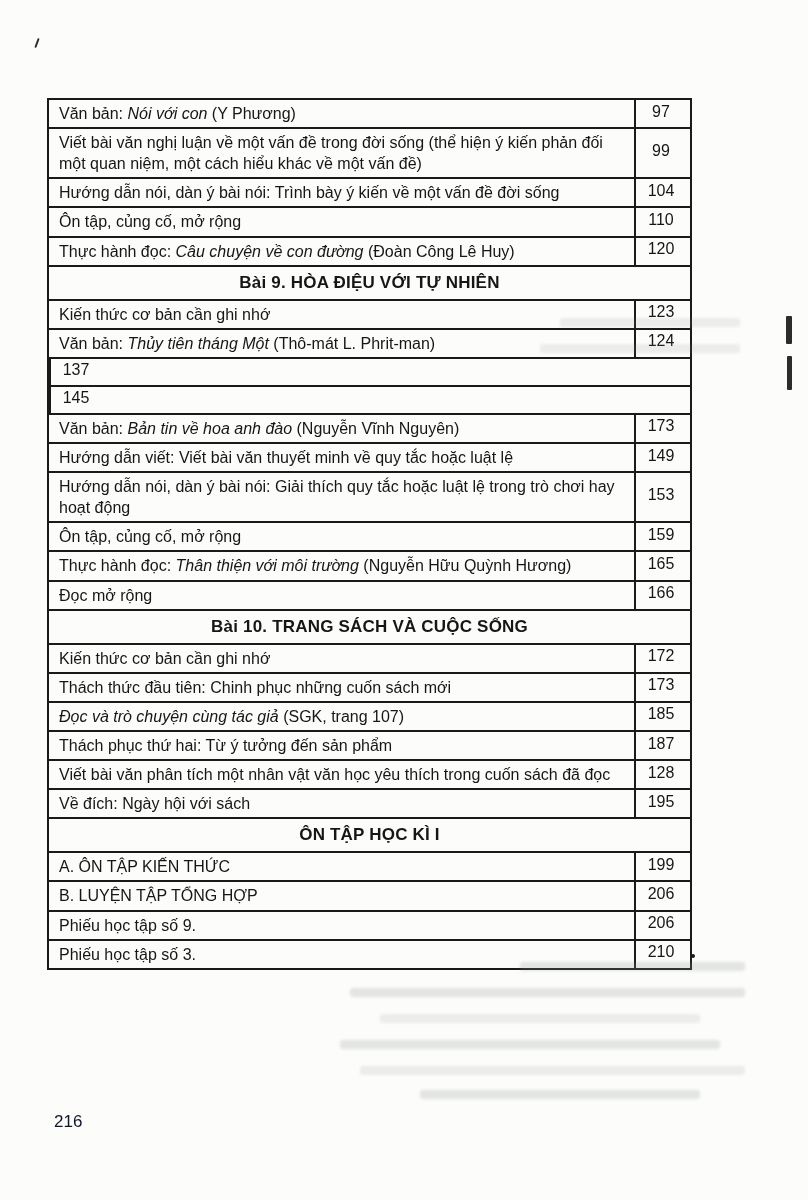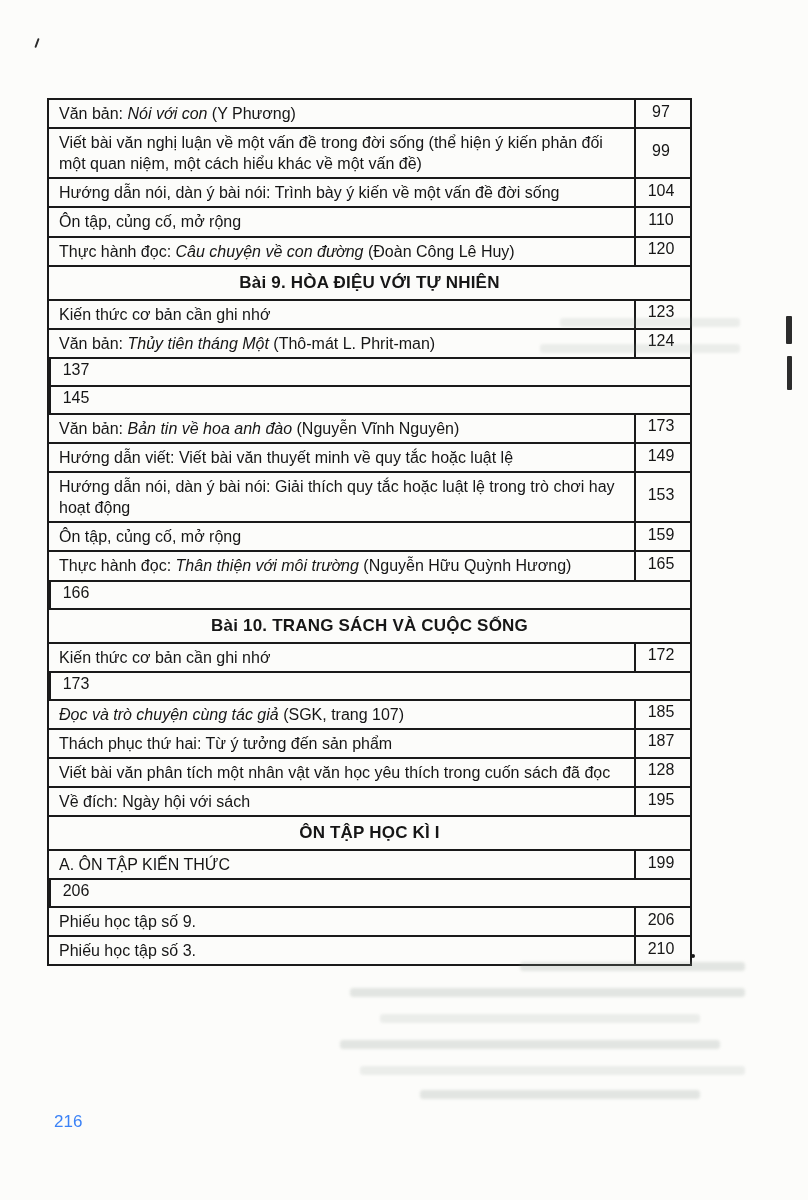--- a/index.html
+++ b/index.html
@@ -66,21 +66,21 @@
     font-size: 17px;
     letter-spacing: 0.2px;
     padding: 3px 0;
     text-align: center;
   }
   .page-num {
     position: absolute;
     left: 54px;
     top: 1112px;
     font-size: 17px;
-    color: #3b82f6;
+    color: #0f172a;
   }
   
   .ghost {
     position: absolute;
     background: rgba(138, 152, 140, 0.22);
     filter: blur(1.6px);
     border-radius: 3px;
     height: 9px;
   }
   .ghost.light { background: rgba(138, 152, 140, 0.14); }
@@ -177,32 +177,38 @@
         </div>
         <div class="page-cell">159</div>
       </div>
       <div class="row entry">
         <div class="title-cell">
           <span><span>Thực hành đọc: </span><i>Thân thiện với môi trường</i><span> (Nguyễn Hữu Quỳnh Hương)</span></span>
         </div>
         <div class="page-cell">165</div>
       </div>
       <div class="row entry">
+        <div class="title-cell">
+          <span><span>Đọc mở rộng</span></span>
+        </div>
         <div class="page-cell">166</div>
       </div>
       <div class="row section">
         <div>Bài 10. TRANG SÁCH VÀ CUỘC SỐNG</div>
       </div>
       <div class="row entry">
         <div class="title-cell">
           <span><span>Kiến thức cơ bản cần ghi nhớ</span></span>
         </div>
         <div class="page-cell">172</div>
       </div>
       <div class="row entry">
+        <div class="title-cell">
+          <span><span>Thách thức đầu tiên: Chinh phục những cuốn sách mới</span></span>
+        </div>
         <div class="page-cell">173</div>
       </div>
       <div class="row entry">
         <div class="title-cell">
           <span><i>Đọc và trò chuyện cùng tác giả</i><span> (SGK, trang 107)</span></span>
         </div>
         <div class="page-cell">185</div>
       </div>
       <div class="row entry">
         <div class="title-cell">
@@ -225,20 +231,23 @@
       <div class="row section">
         <div>ÔN TẬP HỌC KÌ I</div>
       </div>
       <div class="row entry">
         <div class="title-cell">
           <span><span>A. ÔN TẬP KIẾN THỨC</span></span>
         </div>
         <div class="page-cell">199</div>
       </div>
       <div class="row entry">
+        <div class="title-cell">
+          <span><span>B. LUYỆN TẬP TỔNG HỢP</span></span>
+        </div>
         <div class="page-cell">206</div>
       </div>
       <div class="row entry">
         <div class="title-cell">
           <span><span>Phiếu học tập số 9.</span></span>
         </div>
         <div class="page-cell">206</div>
       </div>
       <div class="row entry">
         <div class="title-cell">

